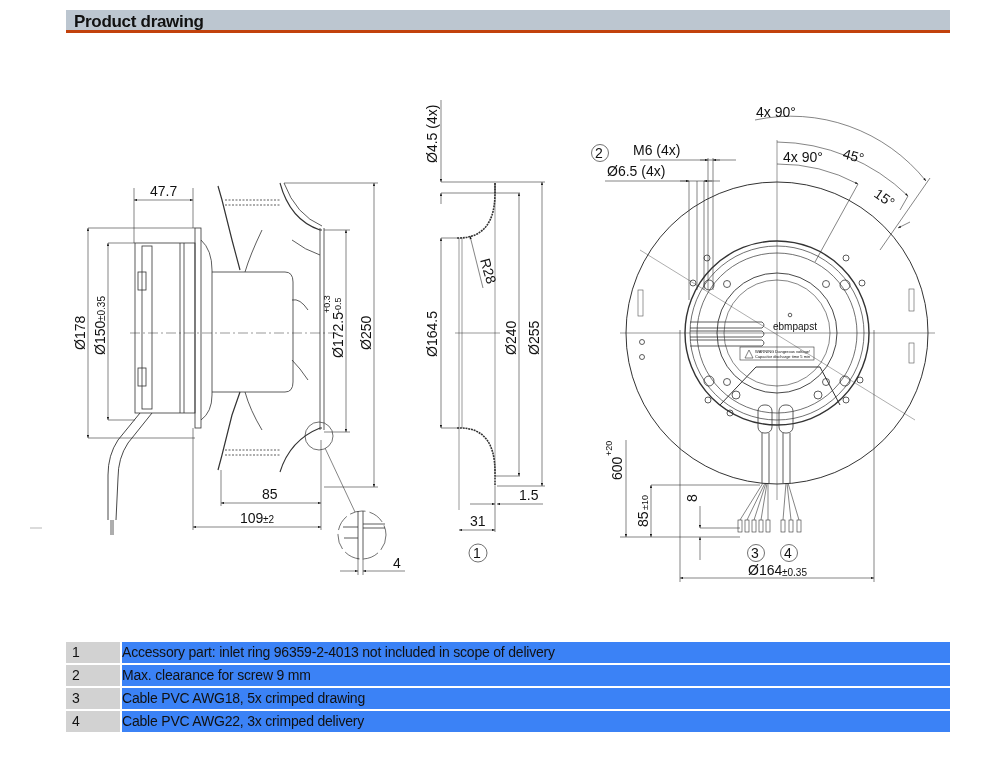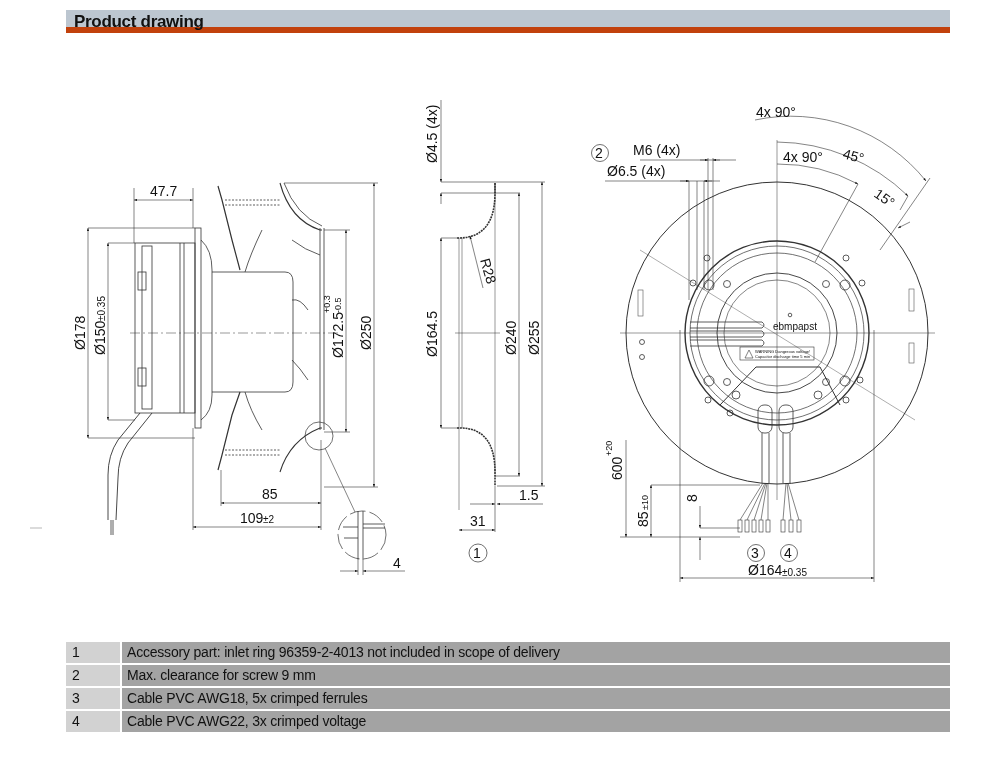--- a/index.html
+++ b/index.html
@@ -1,27 +1,27 @@
 <!DOCTYPE html>
 <html><head>
 <meta charset="utf-8">
 <style>
   html, body { margin: 0; padding: 0; background: #ffffff; }
   body { width: 1000px; height: 765px; position: relative; overflow: hidden;
          font-family: "Liberation Sans", sans-serif; color: #111; }
   .section-header { position: absolute; left: 66px; top: 10px; width: 884px; height: 23px;
-         background: #bcc6d0; border-bottom: 6px solid #c2410c; box-sizing: border-box; }
+         background: #bcc6d0; border-bottom: 3px solid #c2410c; box-sizing: border-box; }
   .section-header span { position: absolute; left: 8px; top: 2px; font-size: 17px; font-weight: bold;
          letter-spacing: -0.3px; color: #111; }
   svg.drawing { position: absolute; left: 0; top: 0; }
   svg text { font-family: "Liberation Sans", sans-serif; fill: #111; }
   .notes { position: absolute; left: 66px; top: 642px; width: 884px; }
   .note-row { display: flex; height: 21px; margin-bottom: 2px; }
   .note-num { width: 54px; background: #d2d2d2; font-size: 14px; line-height: 21px; padding-left: 6px; box-sizing: border-box; }
-  .note-text { flex: 1; margin-left: 2px; background: #a3a3a3; font-size: 14px; line-height: 21px; padding-left: 5px; box-sizing: border-box; letter-spacing: -0.2px; }
+  .note-text { flex: 1; margin-left: 2px; background: #3b82f6; font-size: 14px; line-height: 21px; box-sizing: border-box; letter-spacing: -0.2px; }
 </style>
 </head>
 <body>
 
 <div class="section-header">
   <span>Product drawing</span>
 </div>
 
 <svg class="drawing" width="1000" height="640" viewBox="0 0 1000 640">
   <defs>
@@ -309,19 +309,19 @@
   <div class="note-row">
     <div class="note-num">1</div>
     <div class="note-text">Accessory part: inlet ring 96359-2-4013 not included in scope of delivery</div>
   </div>
   <div class="note-row">
     <div class="note-num">2</div>
     <div class="note-text">Max. clearance for screw 9 mm</div>
   </div>
   <div class="note-row">
     <div class="note-num">3</div>
-    <div class="note-text">Cable PVC AWG18, 5x crimped ferrules</div>
+    <div class="note-text">Cable PVC AWG18, 5x crimped drawing</div>
   </div>
   <div class="note-row">
     <div class="note-num">4</div>
-    <div class="note-text">Cable PVC AWG22, 3x crimped voltage</div>
+    <div class="note-text">Cable PVC AWG22, 3x crimped delivery</div>
   </div>
 </div>
 
 </body></html>

